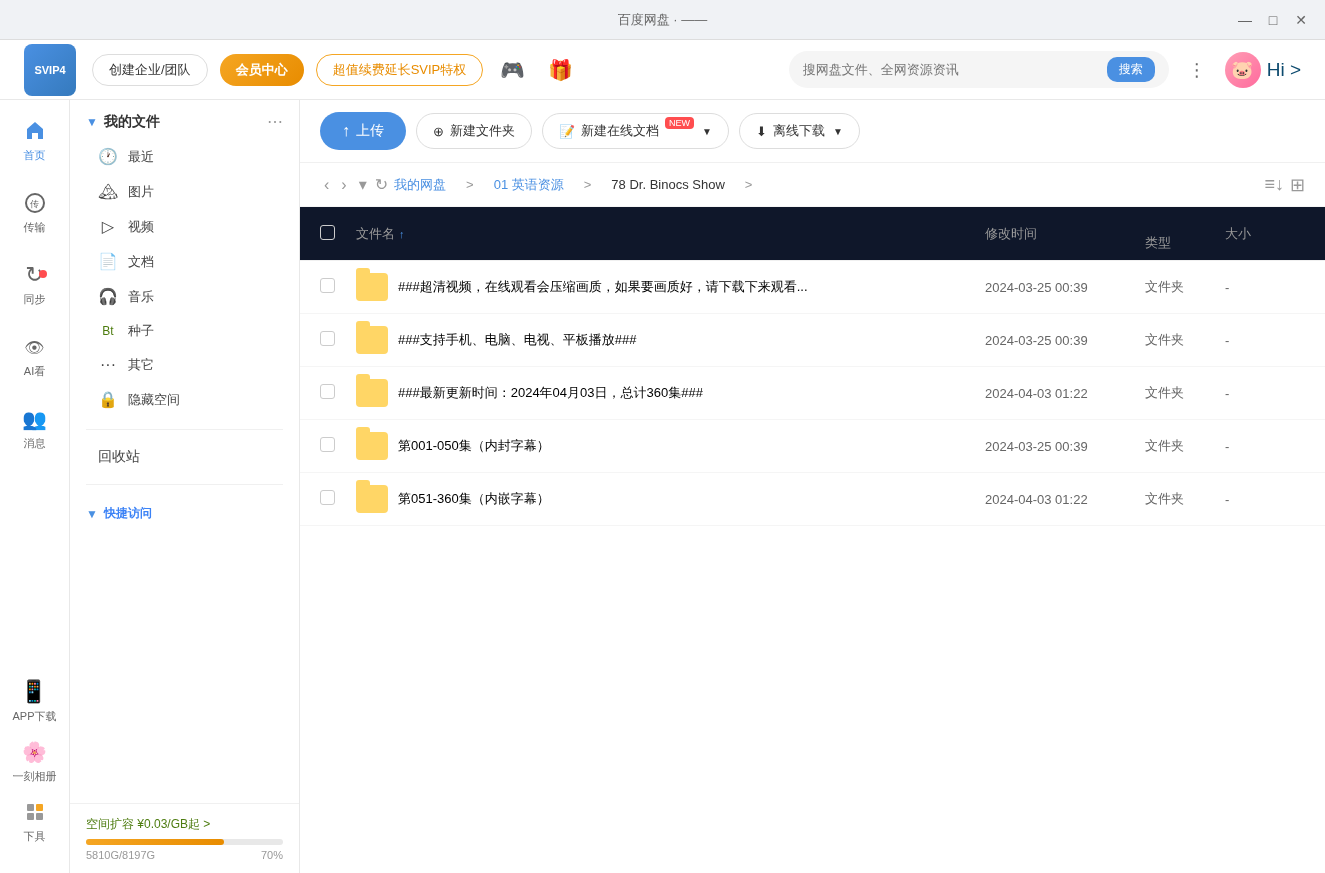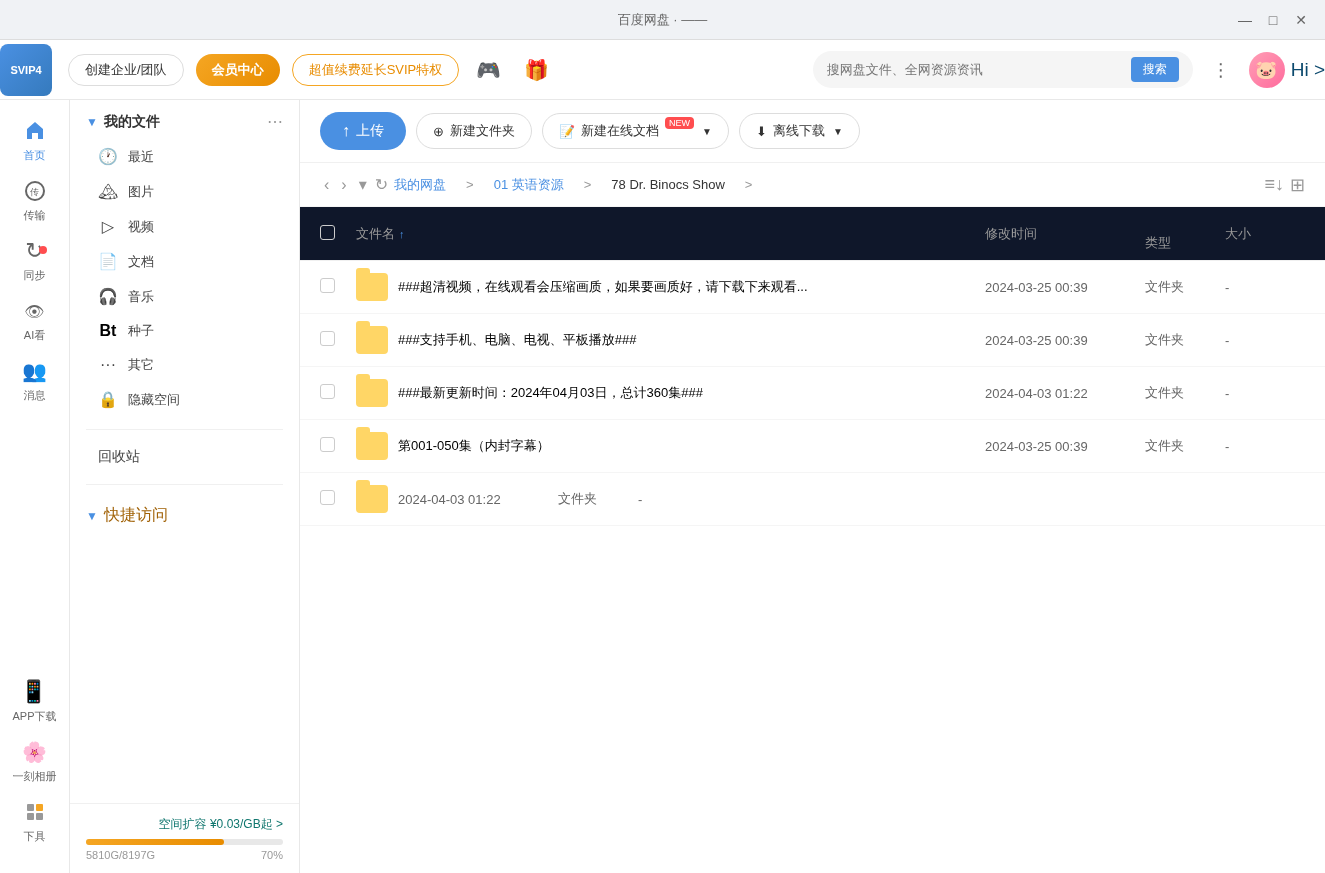--- a/index.html
+++ b/index.html
@@ -57,21 +57,21 @@
       flex-direction: column;
       background: #f5f6f8;
     }
 
     
     .header {
       height: 60px;
       background: #fff;
       display: flex;
       align-items: center;
-      padding: 0 0;
+      padding: 0 24px;
       gap: 12px;
       border-bottom: 1px solid #e8e8e8;
     }
     .logo-area {
       width: 52px;
       height: 52px;
       background: linear-gradient(135deg, #4a90e2, #357abd);
       border-radius: 8px;
       display: flex;
       align-items: center;
@@ -134,21 +134,21 @@
       background: none;
       outline: none;
       font-size: 13px;
       color: #999;
     }
     .search-btn {
       padding: 4px 12px;
       background: #4a90e2;
       color: #fff;
       border: none;
-      border-radius: 4px;
+      border-radius: 10px;
       font-size: 12px;
       cursor: pointer;
     }
     .header-more-btn {
       width: 32px;
       height: 32px;
       border: none;
       background: none;
       cursor: pointer;
       font-size: 18px;
@@ -184,21 +184,21 @@
 
     
     .left-nav {
       width: 70px;
       background: #fff;
       display: flex;
       flex-direction: column;
       align-items: center;
       padding: 12px 0;
       border-right: 1px solid #e8e8e8;
-      gap: 4px;
+      gap: 16px;
     }
     .nav-item {
       width: 60px;
       height: 56px;
       display: flex;
       flex-direction: column;
       align-items: center;
       justify-content: center;
       gap: 3px;
       cursor: pointer;
@@ -289,46 +289,45 @@
     .quick-access {
       padding: 12px 16px;
     }
     .quick-access-header {
       display: flex;
       align-items: center;
       gap: 6px;
       margin-bottom: 10px;
     }
     .quick-access-title {
-      font-size: 16px;
-      font-weight: normal;
-      color: #a16207;
+      font-size: 12px;
+      font-weight: bold;
+      color: #3b82f6;
     }
     .quick-access-drop {
       margin: 8px 0;
       border: 2px dashed #d0d8e8;
       border-radius: 8px;
       padding: 16px;
       text-align: center;
       color: #aaa;
       font-size: 13px;
       cursor: pointer;
     }
 
     
     .storage-area {
       padding: 12px 16px;
       margin-top: auto;
       border-top: 1px solid #f0f0f0;
     }
     .storage-title {
       font-size: 12px;
-      color: #0f766e;
+      color: #4d7c0f;
       margin-bottom: 6px;
-      text-align: right;
     }
     .storage-bar-bg {
       height: 6px;
       background: #e8e8e8;
       border-radius: 3px;
       margin-bottom: 4px;
     }
     .storage-bar-fill {
       height: 100%;
       background: linear-gradient(to right, #f5a623, #e88c00);
@@ -634,21 +633,21 @@
         </div>
         <div class="sidebar-item">
           <span class="sidebar-item-icon">📄</span>
           <span>文档</span>
         </div>
         <div class="sidebar-item">
           <span class="sidebar-item-icon">🎧</span>
           <span>音乐</span>
         </div>
         <div class="sidebar-item">
-          <span class="sidebar-item-icon" style="font-size:16px;font-weight:bold;color:#000000;">Bt</span>
+          <span class="sidebar-item-icon" style="font-size:12px;font-weight:normal;color:#4d7c0f;">Bt</span>
           <span>种子</span>
         </div>
         <div class="sidebar-item">
           <span class="sidebar-item-icon">···</span>
           <span>其它</span>
         </div>
         <div class="sidebar-item">
           <span class="sidebar-item-icon">🔒</span>
           <span>隐藏空间</span>
         </div>
@@ -782,20 +781,21 @@
           <div class="file-date">2024-03-25 00:39</div>
           <div class="file-type">文件夹</div>
           <div class="file-size">-</div>
         </div>
 
         <div class="file-row">
           <div class="file-check"><span class="checkbox"></span></div>
           <div class="file-icon">
               <div class="folder-icon"></div>
             </div>
+          <div class="file-name">第051-360集（内嵌字幕）</div>
           <div class="file-date">2024-04-03 01:22</div>
           <div class="file-type">文件夹</div>
           <div class="file-size">-</div>
         </div>
       </div>
 
     </div>
 
   </div>
 </div>

